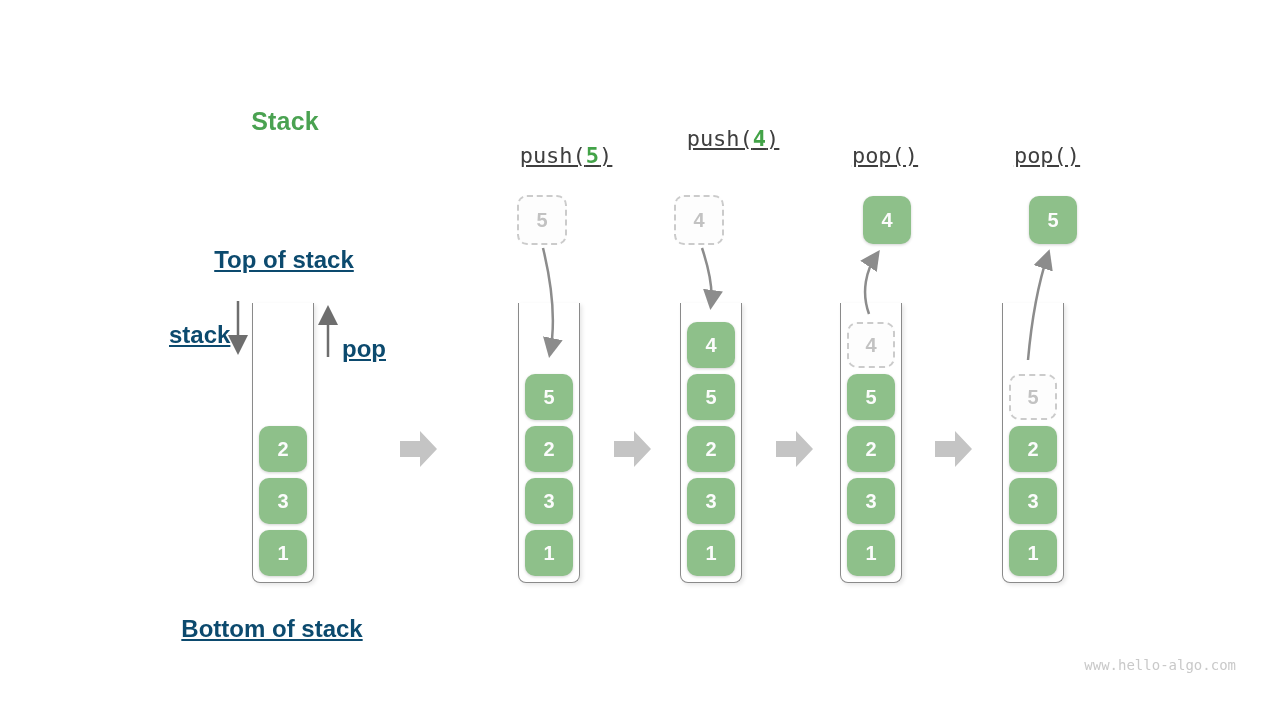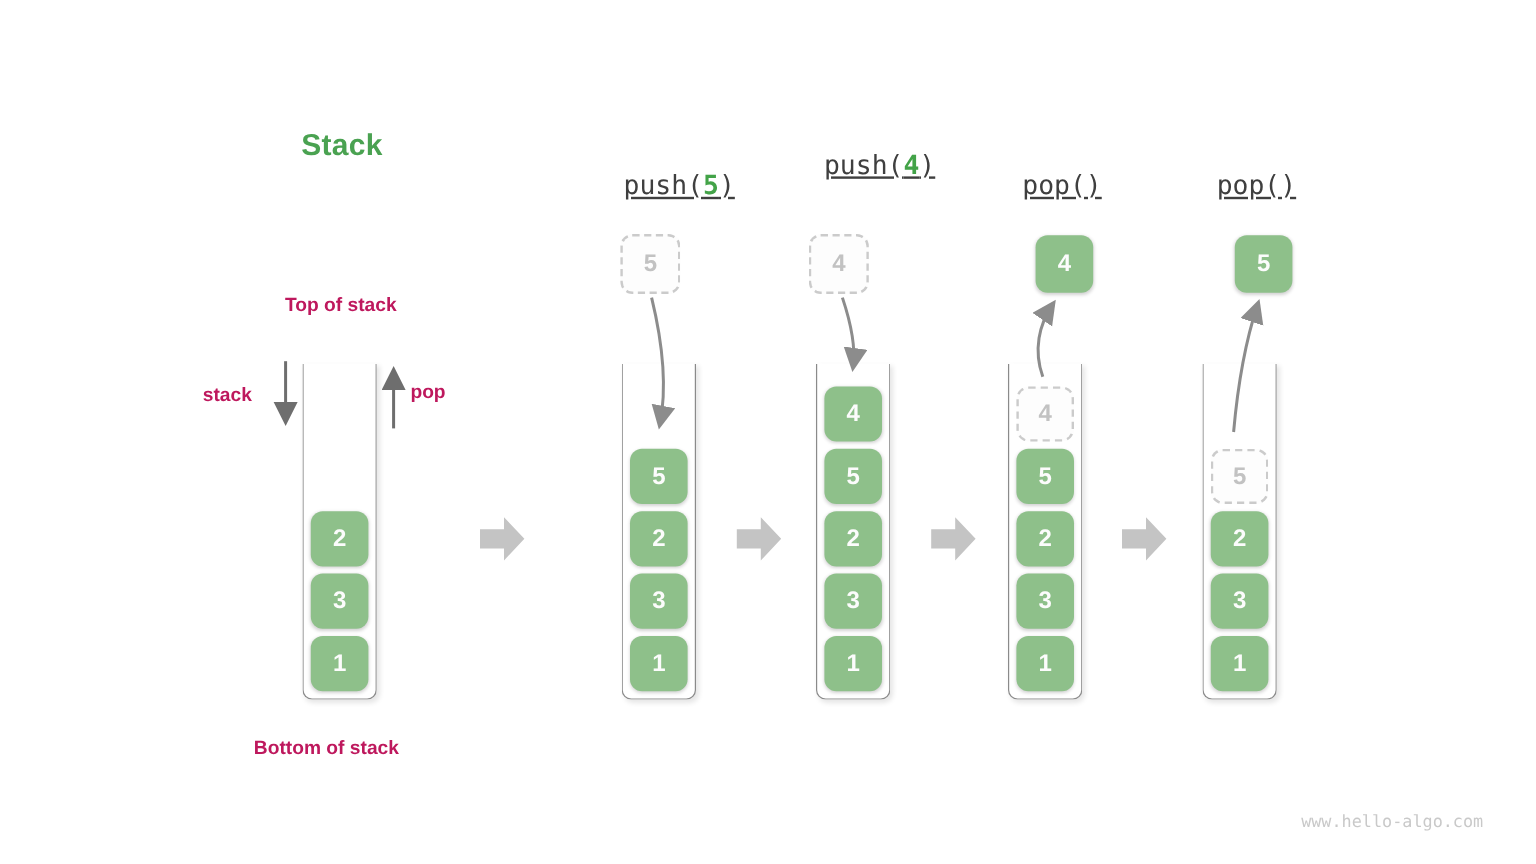--- a/index.html
+++ b/index.html
@@ -6,21 +6,21 @@
   #canvas{
     position:relative;width:1280px;height:720px;background:#ffffff;overflow:hidden;
     font-family:"Liberation Sans",sans-serif;
   }
   .abs{position:absolute;}
   .center-x{transform:translateX(-50%);}
   .title{
     font-size:25px;font-weight:bold;color:#4AA251;letter-spacing:.2px;
   }
   .note{
-    font-size:16px;font-weight:bold;color:#be185d;white-space:nowrap;
+    font-size:24px;font-weight:bold;color:#0c4a6e;white-space:nowrap;text-decoration:underline;
   }
   .op-label{
     font-family:"DejaVu Sans Mono","Liberation Mono",monospace;
     font-size:22px;color:#3F3F3F;white-space:nowrap;text-decoration:underline;
   }
   .op-label .green-num{color:#43A348;font-weight:bold;}
   .stack-container{
     width:62px;height:280px;box-sizing:border-box;background:#ffffff;
     border-left:1.5px solid #8A8A8A;border-right:1.5px solid #8A8A8A;border-bottom:1.5px solid #8A8A8A;
     border-radius:0 0 8px 8px;
@@ -52,21 +52,21 @@
 </style>
 </head>
 <body>
 
 <div id="canvas">
 
   <div class="abs center-x title" style="left:285px;top:107px;">Stack</div>
   <div class="abs center-x note" style="left:284px;top:246px;">Top of stack</div>
   <div class="abs center-x note" style="left:272px;top:615px;">Bottom of stack</div>
   <div class="abs note" style="left:169px;top:321px;">stack</div>
-  <div class="abs note" style="left:342px;top:319px;text-align:right;">pop</div>
+  <div class="abs note" style="left:342px;top:335px;text-align:right;">pop</div>
 
   <div class="abs center-x op-label" style="left:566px;top:143px;">
     <span>push(</span><span class="green-num">5</span><span>)</span>
   </div>
   <div class="abs center-x op-label" style="left:733px;top:126px;">
     <span>push(</span><span class="green-num">4</span><span>)</span>
   </div>
   <div class="abs center-x op-label" style="left:885px;top:143px;">
     <span>pop()</span>
   </div>
@@ -137,15 +137,15 @@
       <polygon points="-18,-8 2,-8 2,-18 19,0 2,18 2,8 -18,8" fill="#C4C4C4"></polygon>
     </g>
     <g transform="translate(794,449)">
       <polygon points="-18,-8 2,-8 2,-18 19,0 2,18 2,8 -18,8" fill="#C4C4C4"></polygon>
     </g>
     <g transform="translate(953,449)">
       <polygon points="-18,-8 2,-8 2,-18 19,0 2,18 2,8 -18,8" fill="#C4C4C4"></polygon>
     </g>
   </svg>
 
-  <div class="abs watermark" style="right:44px;top:677px;">www.hello-algo.com</div>
+  <div class="abs watermark" style="right:44px;top:657px;">www.hello-algo.com</div>
 
 </div>
 
 </body></html>

